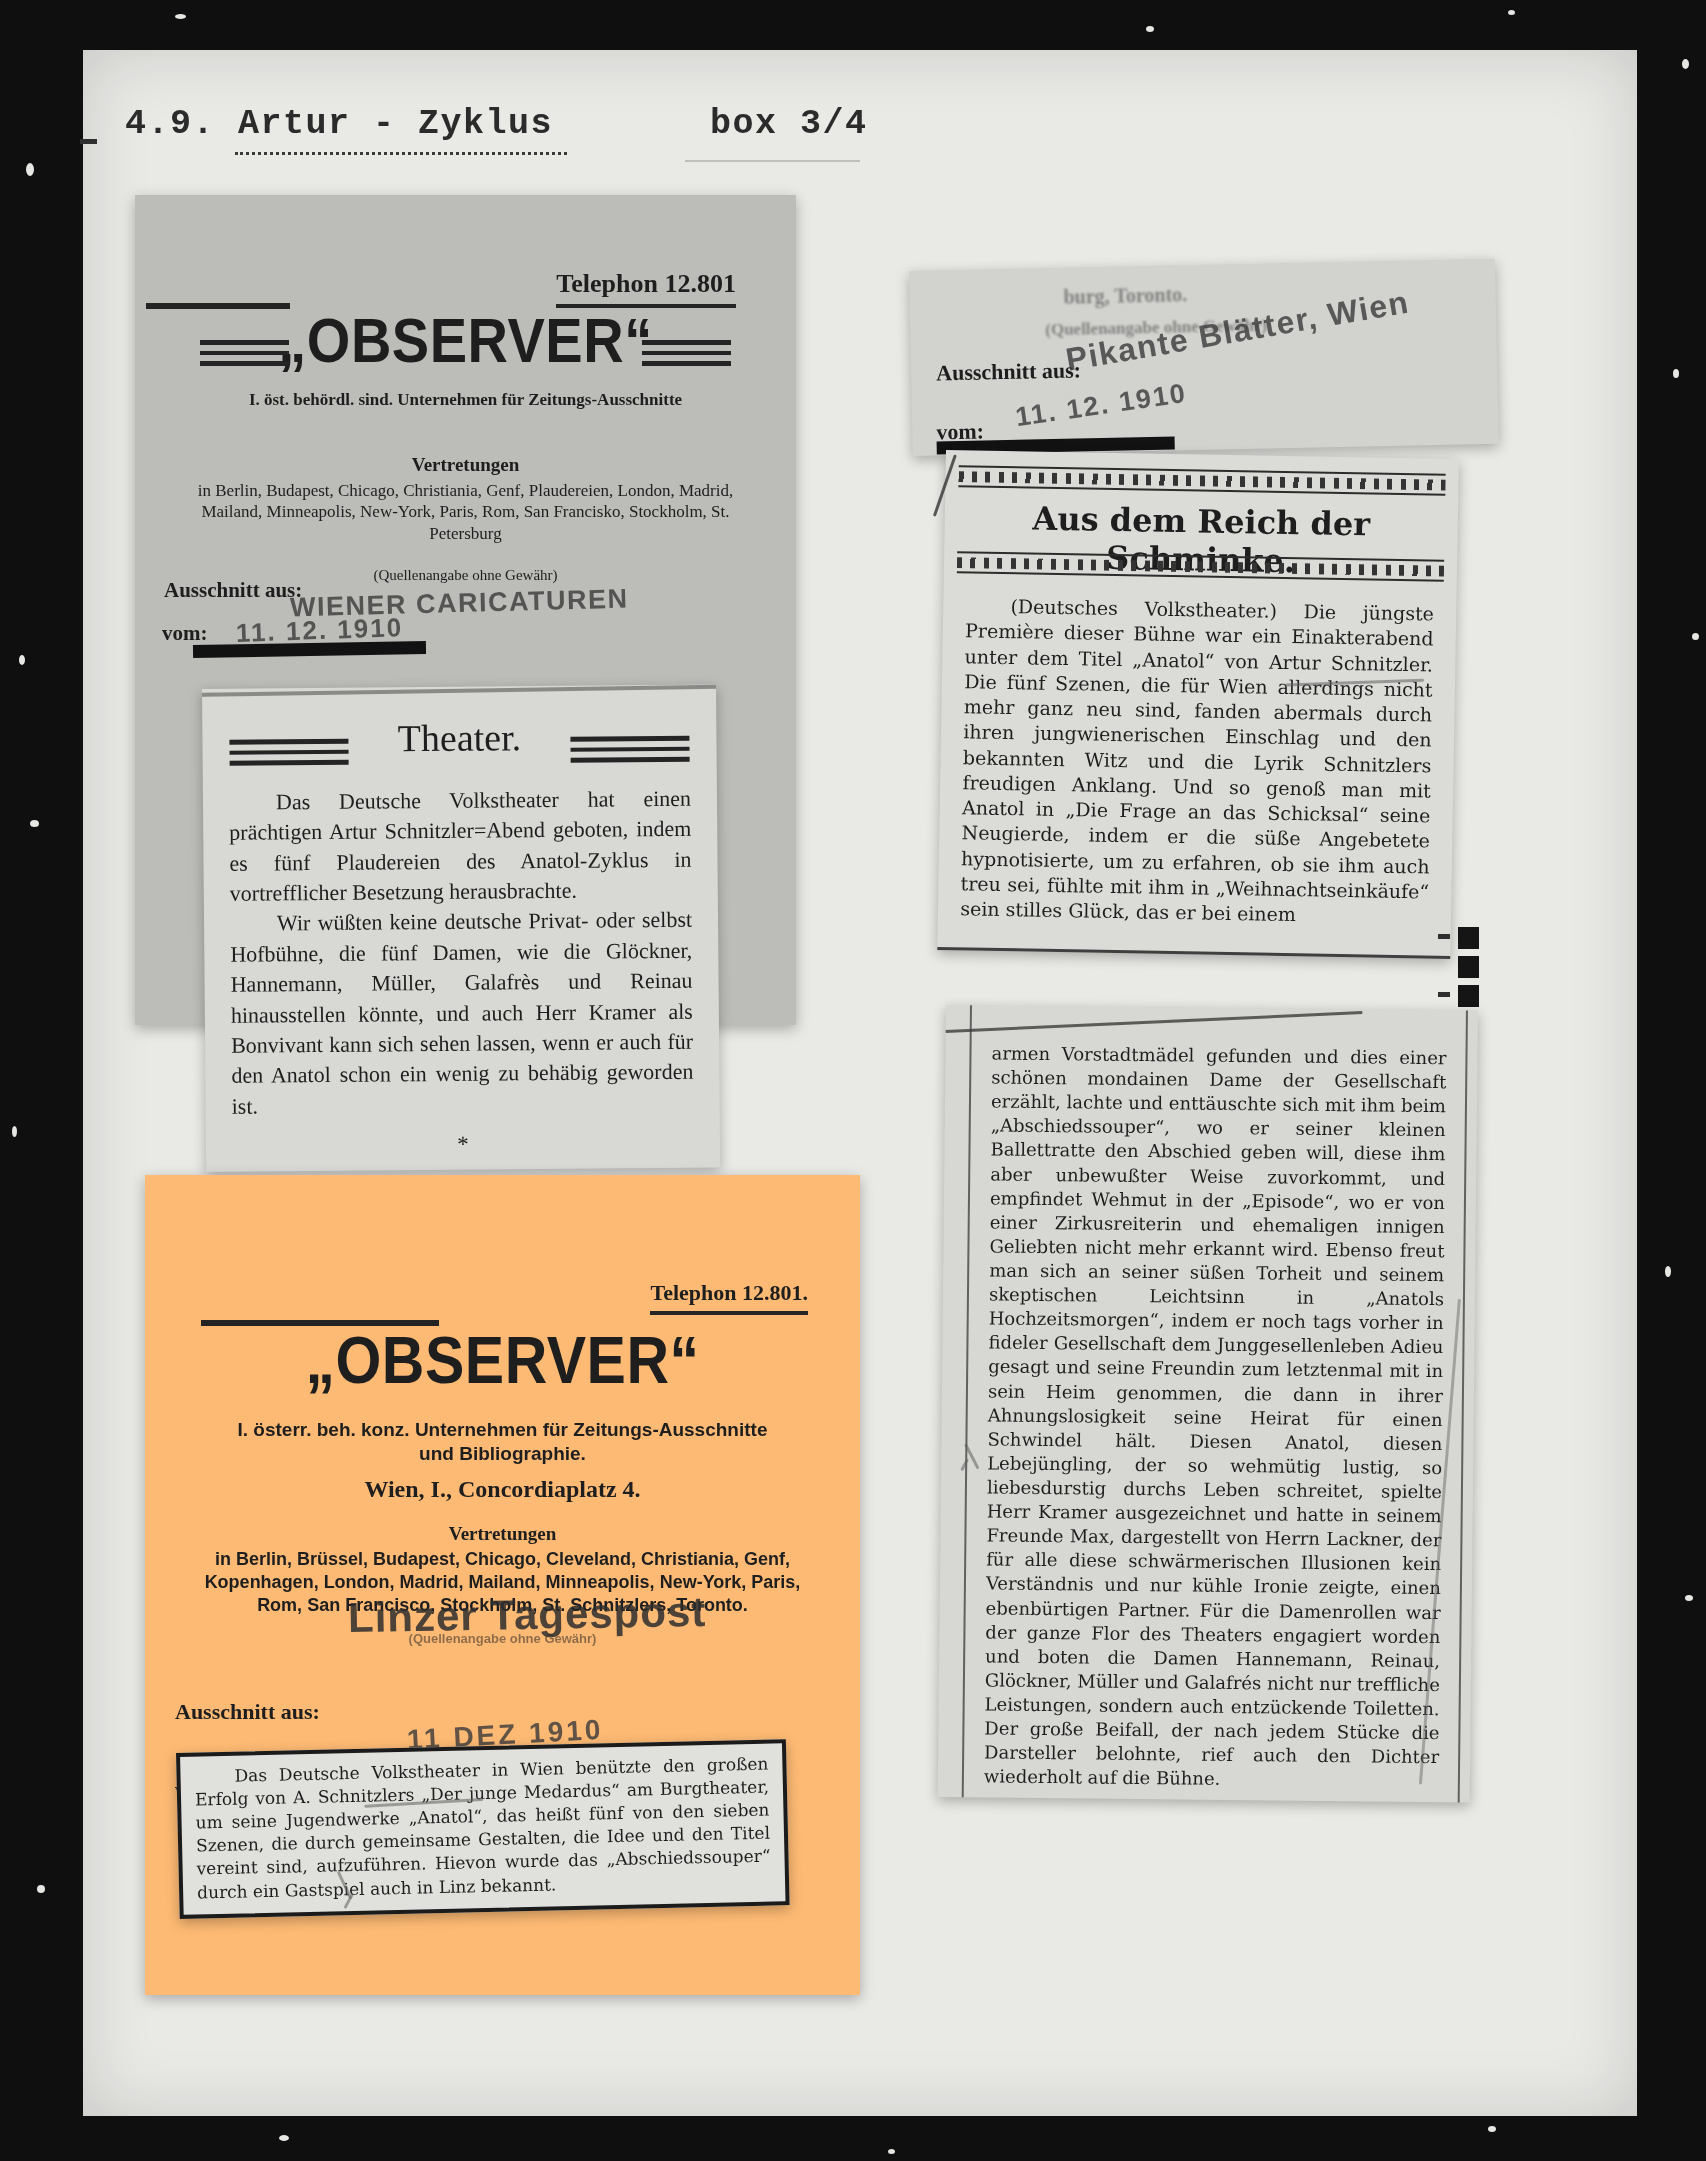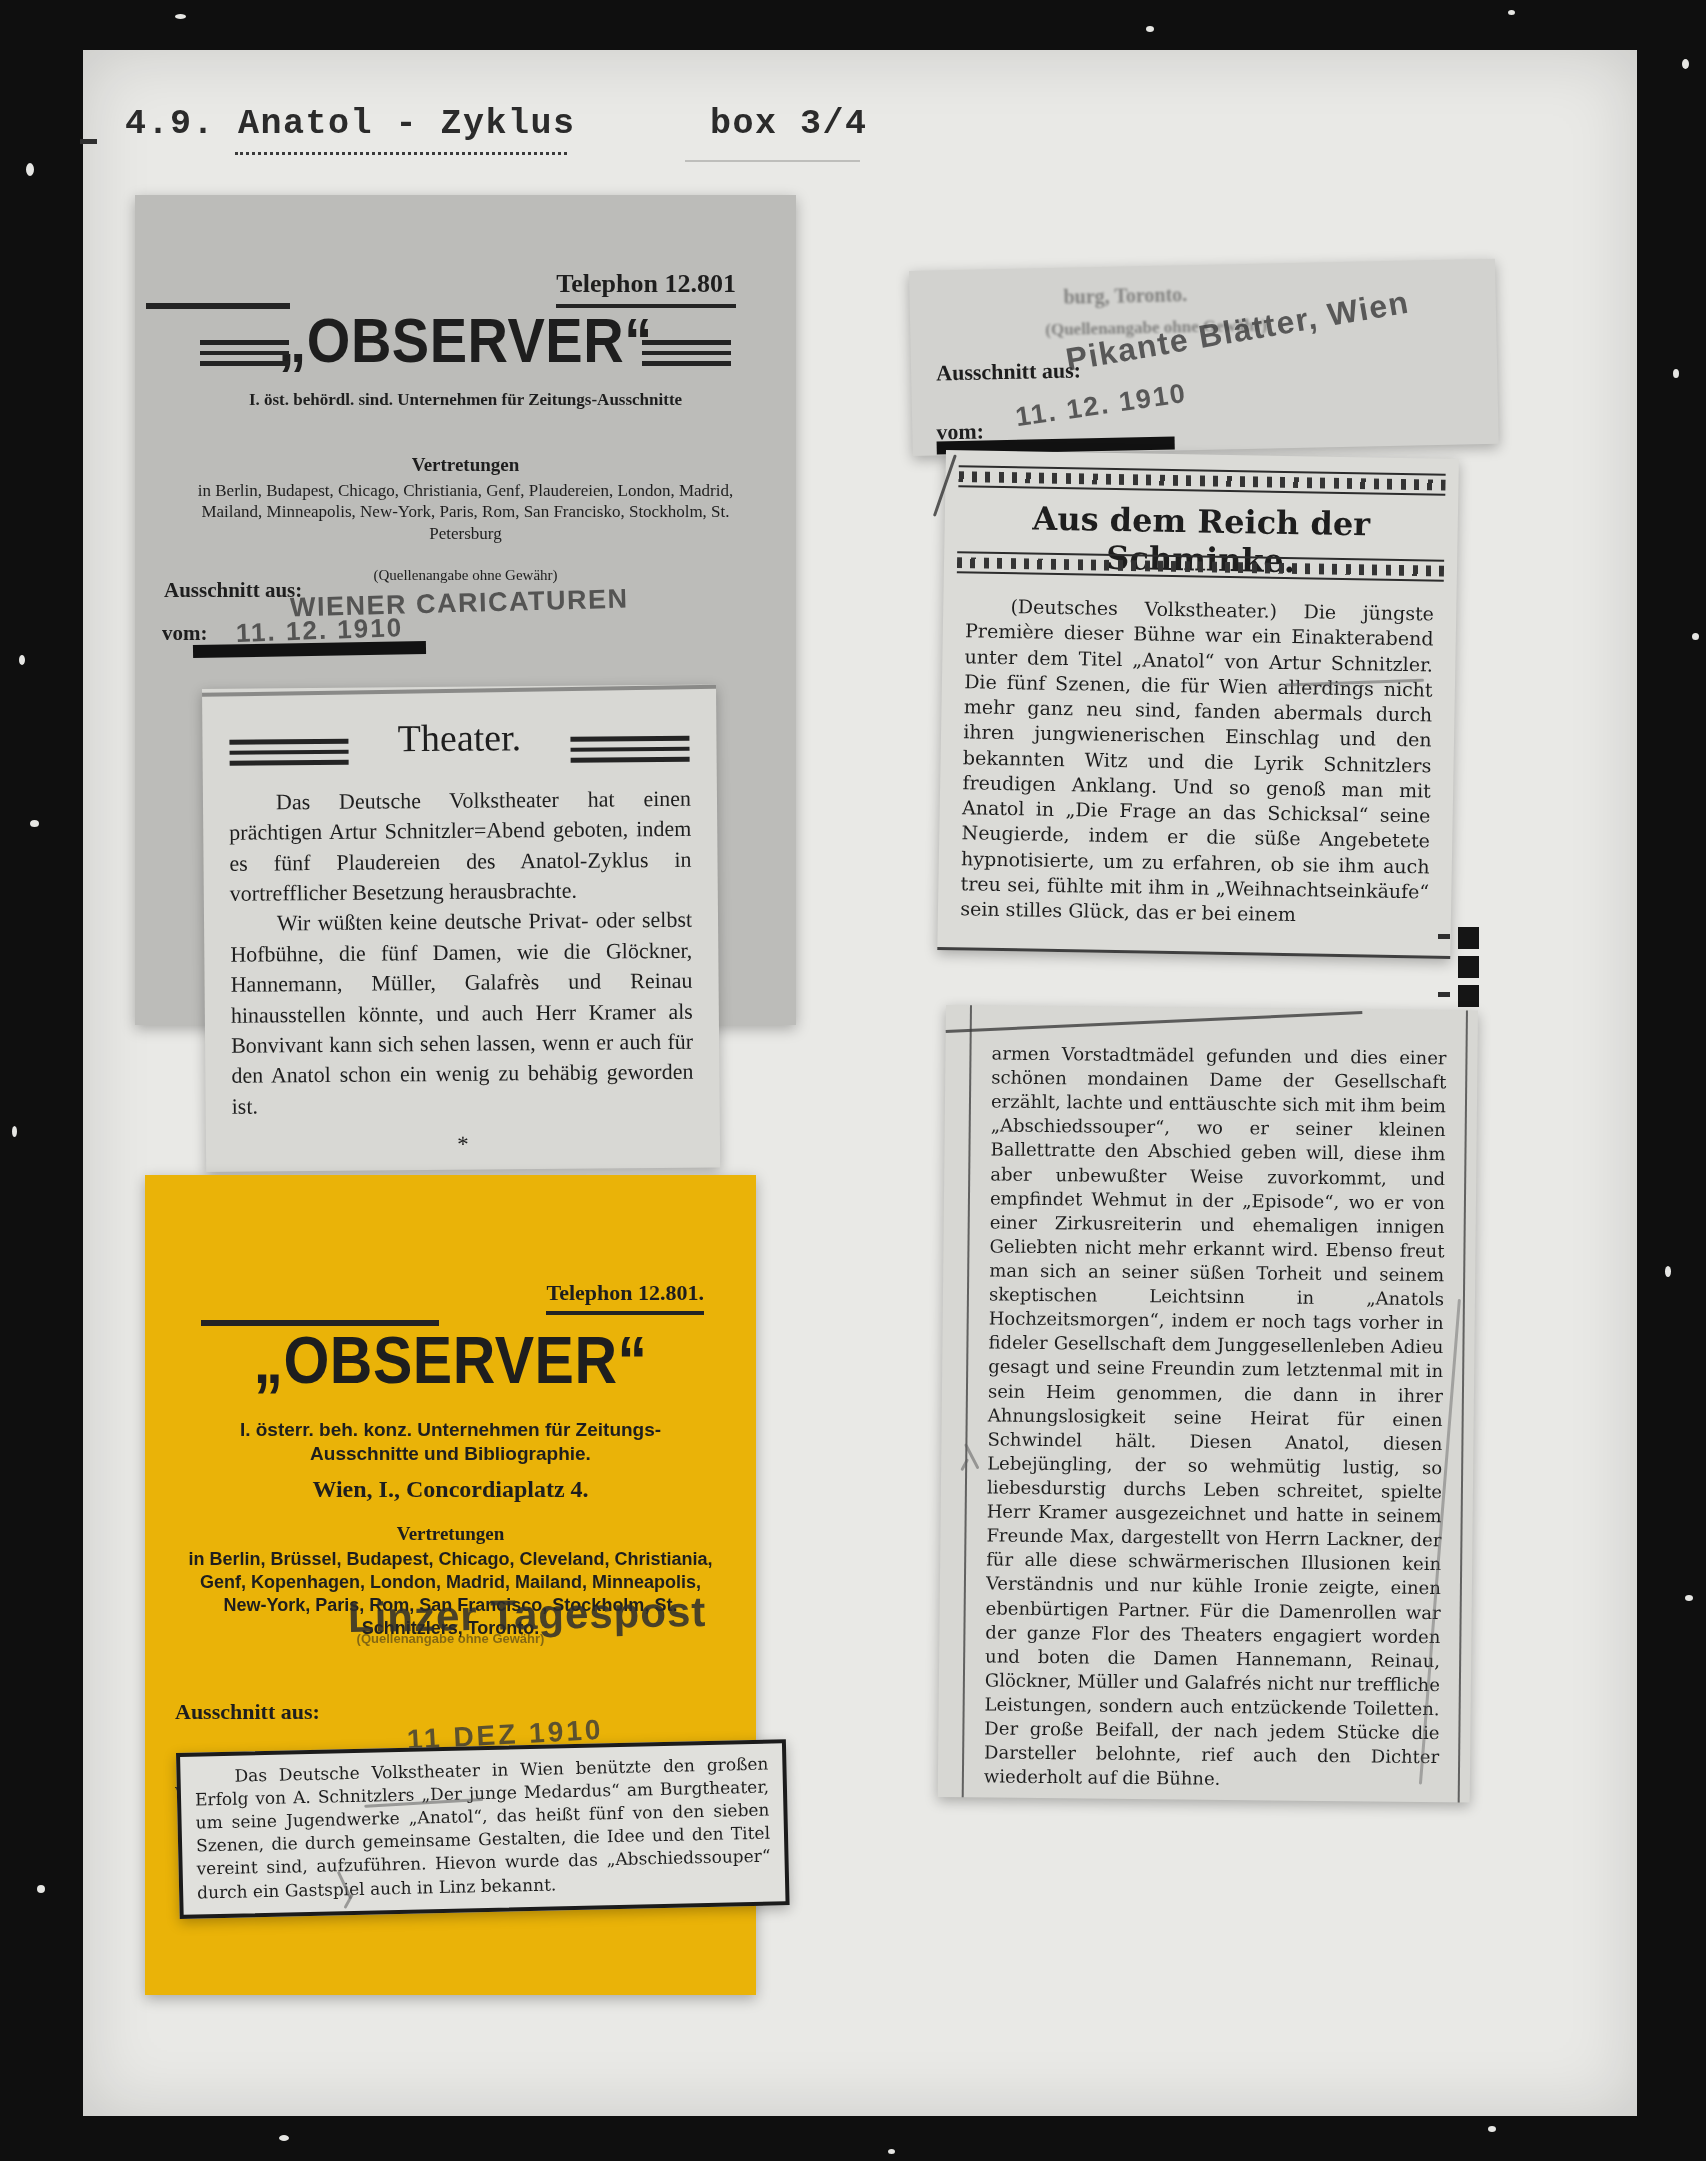--- a/index.html
+++ b/index.html
@@ -59,21 +59,21 @@
   <div class="speck" style="left:1692px;top:633px;width:7px;height:7px;"></div>
   <div class="speck" style="left:1665px;top:1266px;width:6px;height:11px;"></div>
   <div class="speck" style="left:1685px;top:1595px;width:8px;height:6px;"></div>
   <div class="speck" style="left:279px;top:2135px;width:10px;height:6px;"></div>
   <div class="speck" style="left:888px;top:2149px;width:7px;height:5px;"></div>
   <div class="speck" style="left:1488px;top:2126px;width:8px;height:6px;"></div>
 
   <div class="page">
 
     <div class="typeheader" style="left:42px;top:54px;">4.9.</div>
-    <div class="typeheader" style="left:155px;top:54px;">Anatol - Zyklus</div>
+    <div class="typeheader" style="left:155px;top:54px;">Artur - Zyklus</div>
     <div class="dotline" style="left:152px;top:102px;width:332px;"></div>
     <div class="typeheader" style="left:627px;top:54px;">box 3/4</div>
     <div class="faintline" style="left:602px;top:110px;width:175px;"></div>
     <div class="edgetick" style="left:-3px;top:89px;width:17px;height:5px;"></div>
 
     <div class="slip" style="left:52px;top:145px;width:661px;height:830px;background:#bcbcb9;">
       <div class="txt serifb underl" style="right:60px;top:74px;font-size:26px;">Telephon 12.801</div>
       <div class="rule" style="position:absolute;left:11px;top:108px;width:144px;height:5.5px;"></div>
       <div class="txt center obslogo" style="top:113px;font-size:56px;">„OBSERVER“</div>
       <div class="rule3" style="left:65px;top:145px;width:89px;">
@@ -145,21 +145,21 @@
     <div class="clip" style="left:863px;top:955px;width:532px;height:792px;background:#d7d7d3;transform:rotate(0.6deg);transform-origin:top left;">
       <div class="vrule" style="left:24px;"></div>
       <div class="vrule" style="left:520px;"></div>
       <div class="cutline" style="left:0;top:25px;width:417px;height:2.5px;transform:rotate(-3.2deg);transform-origin:left center;"></div>
       <div class="txt fraktur body-just" style="left:46px;right:31px;top:36px;font-size:18px;line-height:1.34;">armen Vorstadtmädel gefunden und dies einer schönen mondainen Dame der Gesellschaft erzählt, lachte und enttäuschte sich mit ihm beim „Abschiedssouper“, wo er seiner kleinen Ballettratte den Abschied geben will, diese ihm aber unbewußter Weise zuvorkommt, und empfindet Wehmut in der „Episode“, wo er von einer Zirkusreiterin und ehemaligen innigen Geliebten nicht mehr erkannt wird. Ebenso freut man sich an seiner süßen Torheit und seinem skeptischen Leichtsinn in „Anatols Hochzeitsmorgen“, indem er noch tags vorher in fideler Gesellschaft dem Junggesellenleben Adieu gesagt und seine Freundin zum letztenmal mit in sein Heim genommen, die dann in ihrer Ahnungslosigkeit seine Heirat für einen Schwindel hält. Diesen Anatol, diesen Lebejüngling, der so wehmütig lustig, so liebesdurstig durchs Leben schreitet, spielte Herr Kramer ausgezeichnet und hatte in seinem Freunde Max, dargestellt von Herrn Lackner, der für alle diese schwärmerischen Illusionen kein Verständnis und nur kühle Ironie zeigte, einen ebenbürtigen Partner. Für die Damenrollen war der ganze Flor des Theaters engagiert worden und boten die Damen Hannemann, Reinau, Glöckner, Müller und Galafrés nicht nur treffliche Leistungen, sondern auch entzückende Toiletten. Der große Beifall, der nach jedem Stücke die Darsteller belohnte, rief auch den Dichter wiederholt auf die Bühne.</div>
       <div class="pencil" style="left:29px;top:437px;width:3px;height:28px;transform:rotate(-28deg);"></div>
       <div class="pencil" style="left:22px;top:453px;width:3px;height:13px;transform:rotate(28deg);"></div>
       <div class="pencil" style="left:498px;top:288px;width:2.5px;height:487px;transform:rotate(4deg);opacity:.45;"></div>
     </div>
 
-    <div class="slip" style="left:62px;top:1125px;width:611px;height:820px;background:#eab308;">
+    <div class="slip" style="left:62px;top:1125px;width:715px;height:820px;background:#fdba74;">
       <div class="txt serifb underl" style="right:52px;top:105px;font-size:22px;">Telephon 12.801.</div>
       <div class="rule" style="position:absolute;left:56px;top:145px;width:238px;height:6px;"></div>
       <div class="txt center obslogo" style="top:152px;font-size:59px;">„OBSERVER“</div>
       <div class="txt center" style="top:243px;left:84px;right:84px;font-size:19px;font-weight:bold;line-height:1.25;">I. österr. beh. konz. Unternehmen für Zeitungs-Ausschnitte und Bibliographie.</div>
       <div class="txt center serifb" style="top:301px;font-size:24px;">Wien, I., Concordiaplatz 4.</div>
       <div class="txt center serifb" style="top:348px;font-size:19px;">Vertretungen</div>
       <div class="txt center" style="top:373px;left:41px;right:41px;font-size:18px;font-weight:bold;line-height:1.28;">in Berlin, Brüssel, Budapest, Chicago, Cleveland, Christiania, Genf, Kopenhagen, London, Madrid, Mailand, Minneapolis, New-York, Paris, Rom, San Francisco, Stockholm, St. Schnitzlers, Toronto.</div>
       <div class="txt center" style="top:456px;font-size:13px;font-weight:bold;opacity:.5;">(Quellenangabe ohne Gewähr)</div>
       <div class="stamp" style="left:203px;top:416px;font-size:42px;letter-spacing:1px;color:rgba(45,45,45,0.85);transform:rotate(-1deg);">Linzer Tagespost</div>
       <div class="txt serifb" style="left:30px;top:524px;font-size:22px;">Ausschnitt aus:</div>

